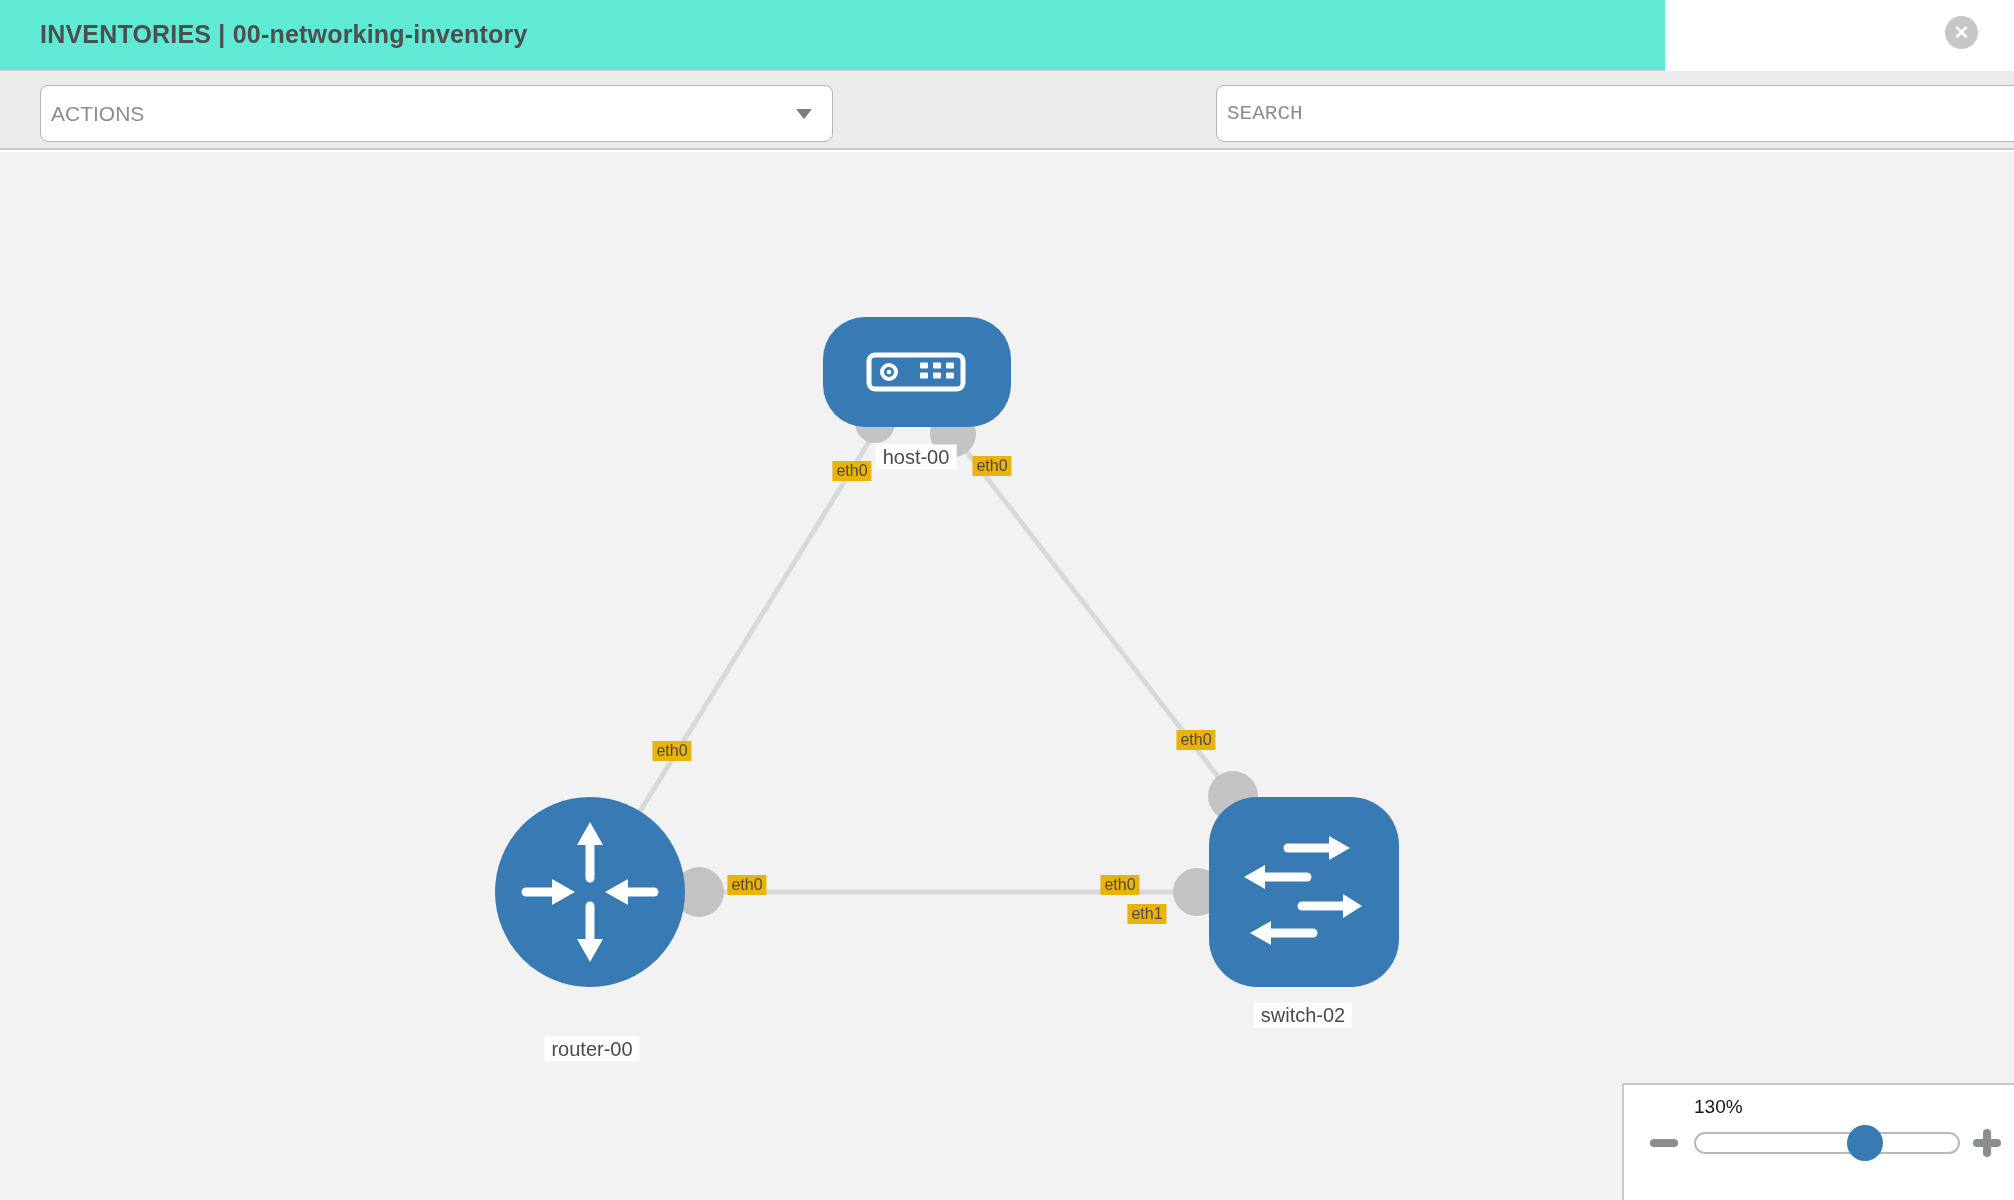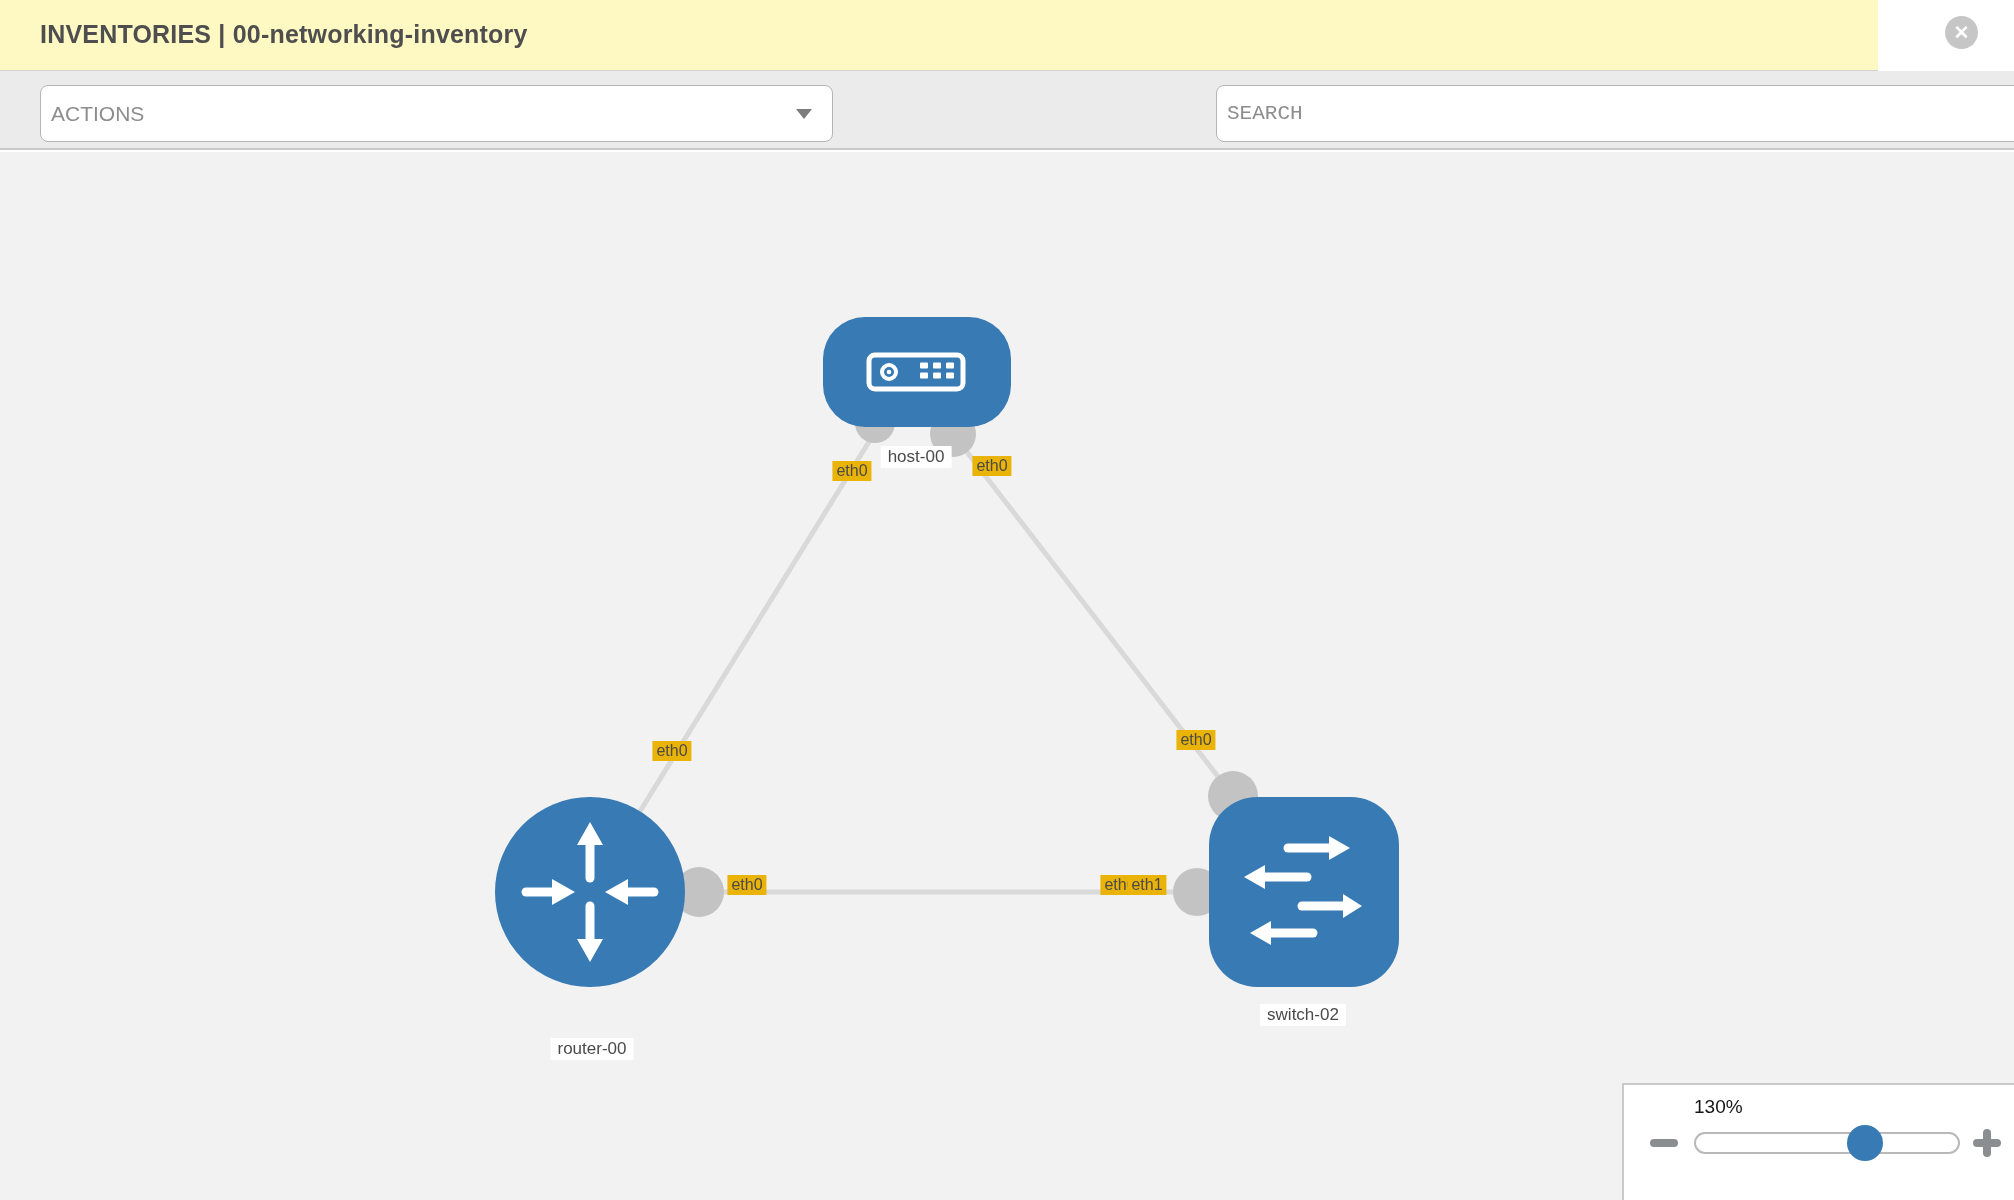--- a/index.html
+++ b/index.html
@@ -1,42 +1,42 @@
 <!DOCTYPE html>
 <html><head>
 <meta charset="utf-8">
 <style>
   html,body{margin:0;padding:0;}
   body{
     width:2014px;height:1200px;overflow:hidden;position:relative;
     font-family:"Liberation Sans",sans-serif;background:#fff;
   }
   
-  .header{position:absolute;top:0;left:0;width:1878px;height:70px;background:#fef9c3;border-bottom:1px solid #d2d2d2;text-align:center;}
+  .header{position:absolute;top:0;left:0;width:1665px;height:70px;background:#5eead4;border-bottom:1px solid #d2d2d2;text-align:center;}
   .page-title{position:absolute;left:40px;top:20px;font-size:25px;font-weight:bold;color:#4e4e4e;letter-spacing:.2px;}
   .close-btn{position:absolute;left:1945px;top:16px;width:33px;height:33px;border-radius:50%;
     background:#c6c6c6;color:#fff;display:flex;align-items:center;justify-content:center;
     font-size:19px;font-weight:bold;cursor:pointer;user-select:none;}
   
   .toolbar{position:absolute;top:71px;left:0;width:2014px;height:79px;background:#ebebeb;border-bottom:2px solid #c9c9c9;box-sizing:border-box;}
   .select{position:absolute;top:14px;height:57px;background:#fff;border:1px solid #b5b5b5;border-radius:8px;
     box-sizing:border-box;display:flex;align-items:center;cursor:pointer;}
   .select .sel-label{font-size:21px;color:#8d8d8d;margin-left:10px;}
   .sel-arrow{position:absolute;right:20px;top:50%;margin-top:-5px;width:0;height:0;
     border-left:8px solid transparent;border-right:8px solid transparent;border-top:10px solid #7d7d7d;}
   #actions-select{left:40px;width:793px;}
   #search-select{left:1216px;width:892px;font-family:Liberation Mono, monospace;}
   .icon-btn{position:absolute;top:92px;width:44px;height:44px;cursor:pointer;background:none;border:none;padding:0;}
   #wrench-btn{left:1043px;}
   #key-btn{left:1111px;}
   
   .canvas{position:absolute;top:152px;left:0;width:2014px;height:1048px;background:#f2f2f2;}
   .topology-svg{position:absolute;top:152px;left:0;}
   .node-label{position:absolute;transform:translate(-50%,-50%);background:#fff;color:#4a4a4a;
-    font-size:17px;padding:1px 7px;white-space:nowrap;z-index:6;}
+    font-size:20px;padding:1px 7px;white-space:nowrap;z-index:6;}
   .iface-label{position:absolute;transform:translate(-50%,-50%);background:#eab308;color:#4a4a4a;
     font-size:16px;padding:1px 4px;white-space:nowrap;z-index:5;}
   
   .zoom-panel{position:absolute;left:1622px;top:1083px;width:402px;height:127px;background:#fff;
     border:2px solid #c9c9c9;box-sizing:border-box;z-index:10;}
   .zoom-level{position:absolute;left:70px;top:11px;width:266px;text-align:left;font-size:19px;color:#161616;}
   .zoom-minus{position:absolute;left:26px;top:54px;width:28px;height:8px;border-radius:4px;background:#8b8e91;cursor:pointer;}
   .zoom-track{position:absolute;left:70px;top:47px;width:266px;height:22px;border:2px solid #b9b9b9;
     border-radius:12px;background:#fff;box-sizing:border-box;cursor:pointer;}
   .zoom-thumb{position:absolute;left:223px;top:40px;width:36px;height:36px;border-radius:50%;background:#377ab4;cursor:grab;}
@@ -146,21 +146,21 @@
     </g>
   </g>
 </svg>
 
 <div class="iface-label" style="left:672px;top:751px;">eth0</div>
 <div class="iface-label" style="left:852px;top:471px;">eth0</div>
 <div class="iface-label" style="left:992px;top:466px;">eth0</div>
 <div class="iface-label" style="left:1196px;top:740px;">eth0</div>
 <div class="iface-label" style="left:747px;top:885px;">eth0</div>
 <div class="iface-label" style="left:1120px;top:885px;">eth0</div>
-<div class="iface-label" style="left:1147px;top:885px;">eth1</div>
+<div class="iface-label" style="left:1147px;top:914px;">eth1</div>
 
 <div class="node-label" style="left:916px;top:457px;">host-00</div>
 <div class="node-label" style="left:592px;top:1049px;">router-00</div>
 <div class="node-label" style="left:1303px;top:1015px;">switch-02</div>
 
 <div class="zoom-panel">
   <div class="zoom-level">130%</div>
   <div class="zoom-minus"></div>
   <div class="zoom-track"></div>
   <div class="zoom-thumb"></div>

